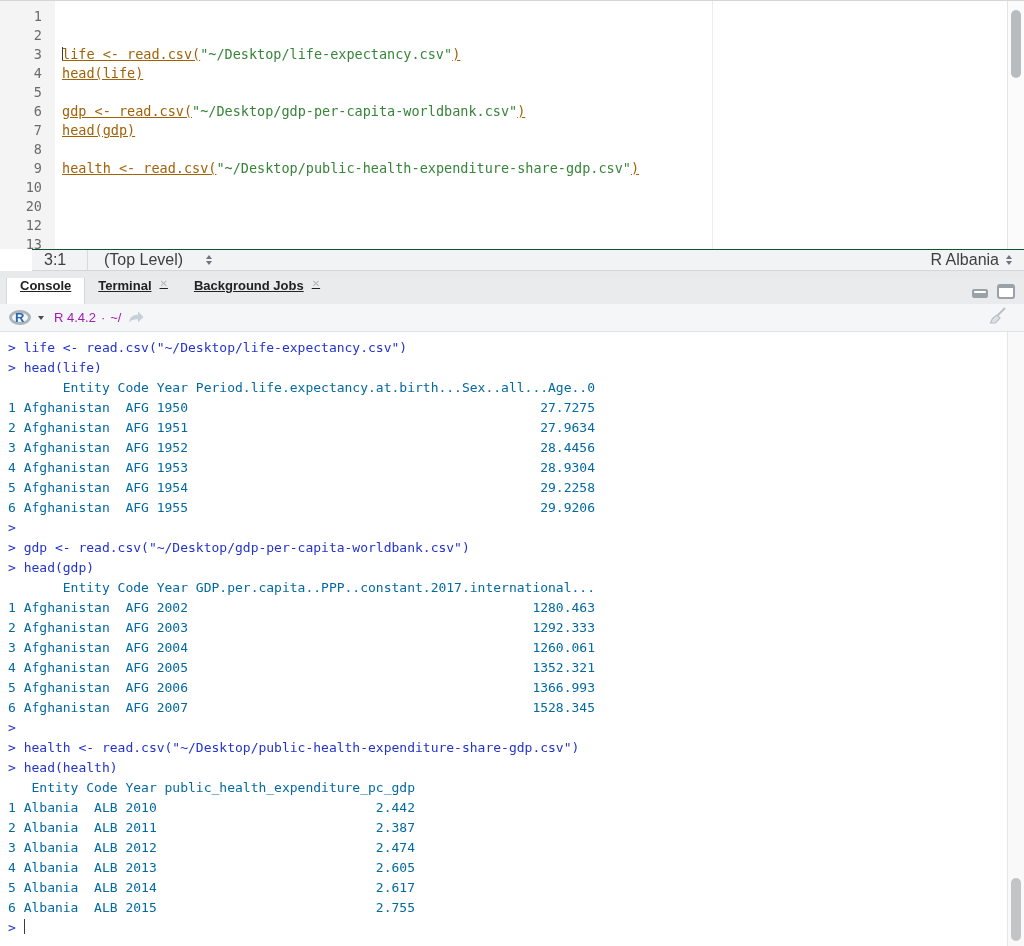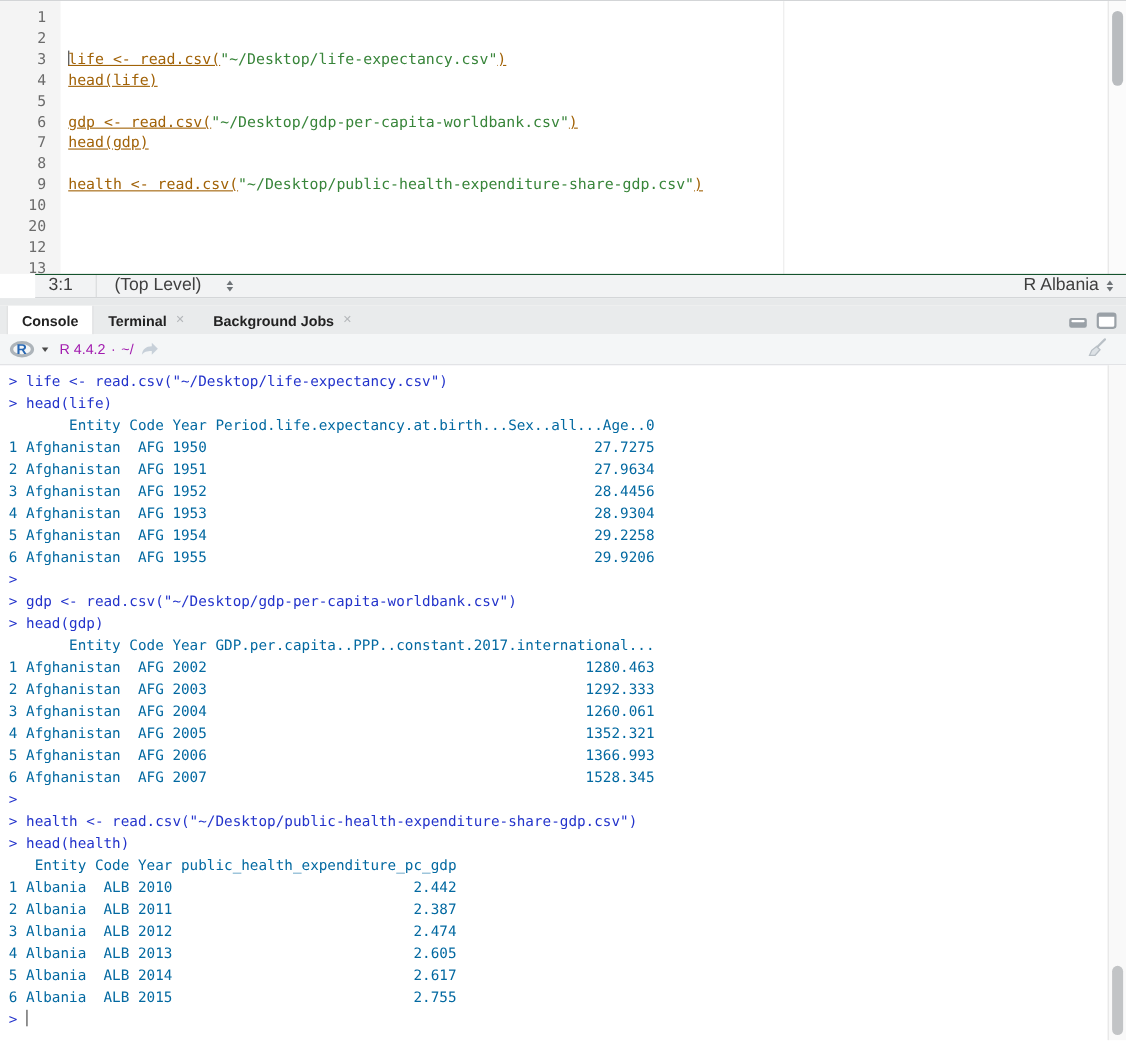--- a/index.html
+++ b/index.html
@@ -44,21 +44,21 @@
   .ud i { display:block; width:0; height:0; border-left:3.5px solid transparent; border-right:3.5px solid transparent; }
   .ud .up { border-bottom:4px solid #6f7478; margin-bottom:2px; }
   .ud .dn { border-top:4px solid #6f7478; }
 
   
   .pane-gap { position:absolute; top:270px; left:0; right:0; height:7px; background:#e7e9ea; }
 
   
   .console-pane { position:absolute; top:277px; left:0; right:0; bottom:0; background:#fff; }
   .tabbar { position:absolute; top:0; left:0; right:0; height:26px; background:#e9ebec; display:flex; align-items:stretch; }
-  .tab { display:flex; align-items:center; padding:0 13px; font-size:13px; font-weight:bold; color:#222; cursor:default; }
+  .tab { display:flex; align-items:flex-start; padding:0 13px; font-size:13px; font-weight:bold; color:#222; cursor:default;text-decoration:underline; }
   .tab.active { background:#fff; border-left:1px solid #d4d6d8; border-right:1px solid #d4d6d8; margin-left:6px; }
   .tab .close { margin-left:8px; color:#b4b7ba; font-size:10px; font-weight:normal; }
   .winbtns { margin-left:auto; display:flex; align-items:center; gap:9px; padding-right:9px; }
   .min-icon { position:relative; width:16px; height:9px; background:#9aa1a7; border-radius:2px; margin-top:5px; }
   .min-icon::after { content:""; position:absolute; left:2px; right:2px; top:2px; height:2px; background:#fff; border-radius:1px; }
   .max-icon { width:18px; height:15px; background:#fff; border:2px solid #9aa1a7; border-top-width:4px; border-radius:3px; }
 
   .console-toolbar {
     position:absolute; top:26px; left:0; right:0; height:28px;
     background:#f4f6f7; border-bottom:1px solid #e0e2e4;

